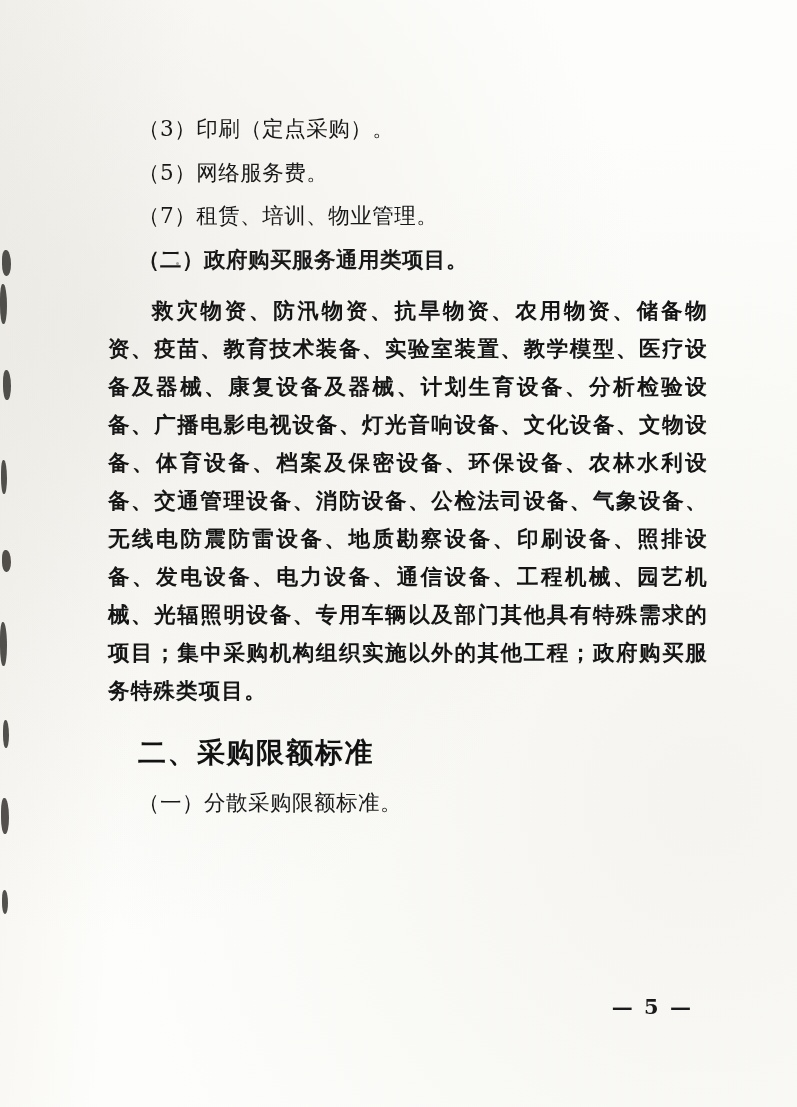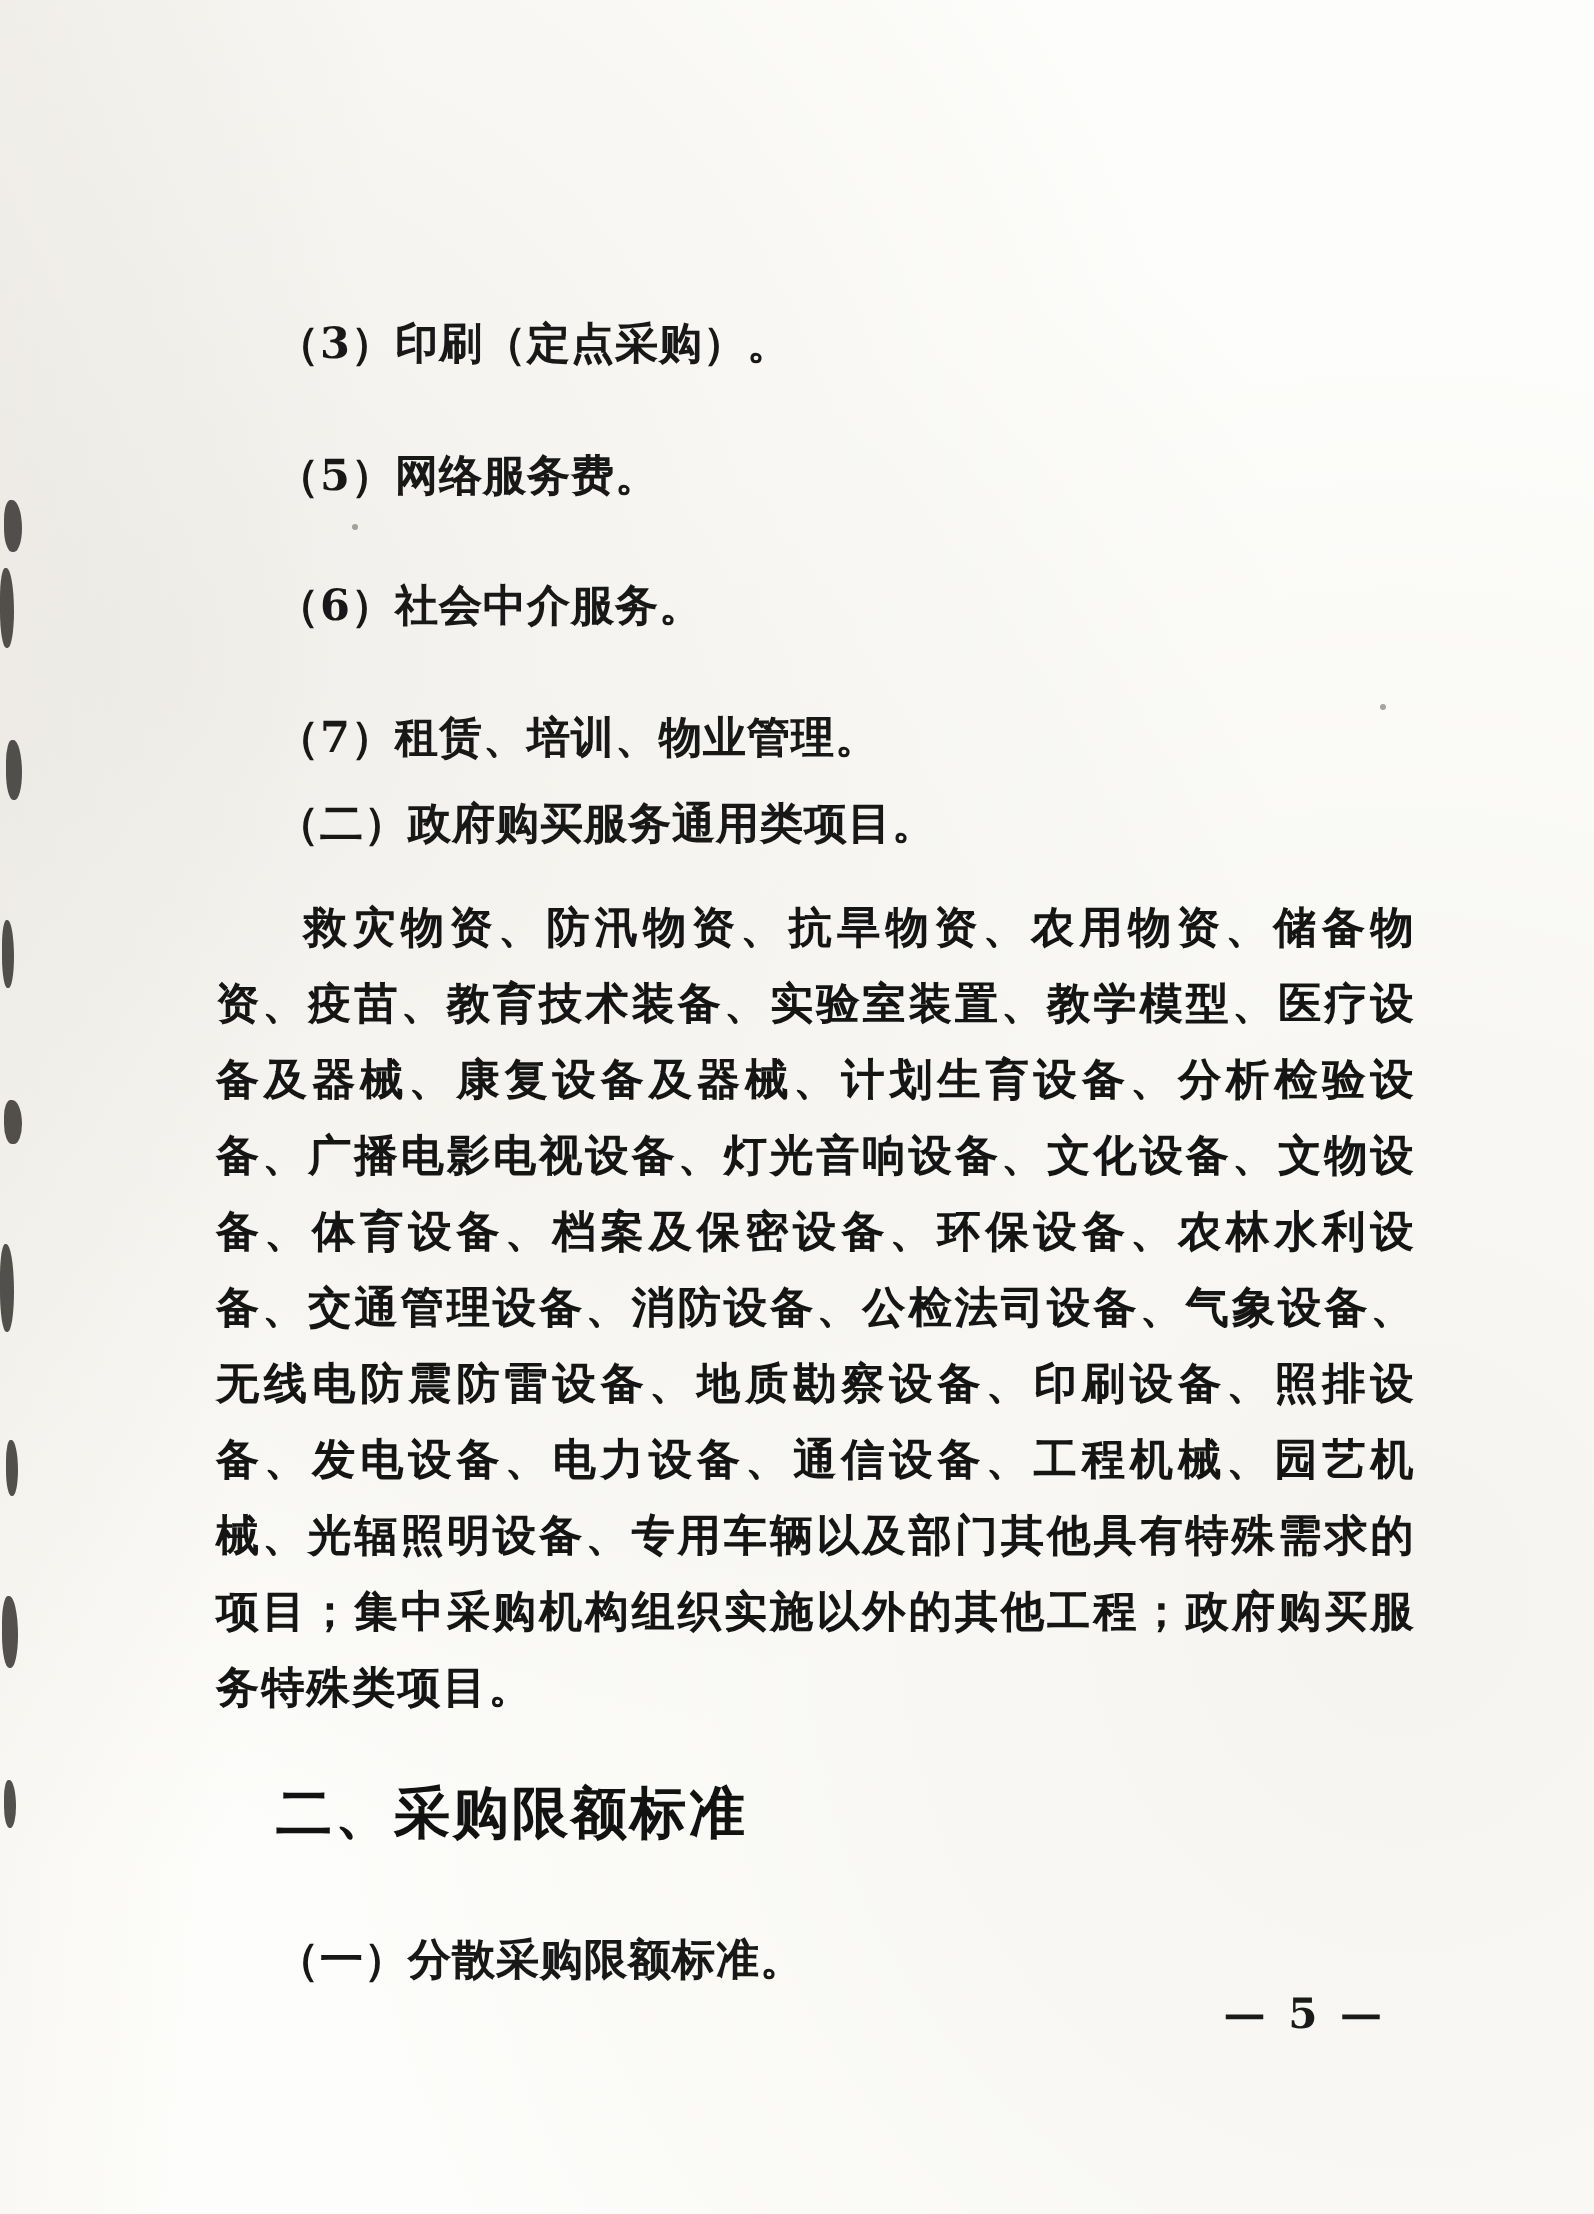--- a/index.html
+++ b/index.html
@@ -54,22 +54,21 @@
     color: #181818;
     font-size: 21.5px;
     line-height: 1.0;
     letter-spacing: 0.5px;
     margin: 0;
     white-space: pre;
   }
   .item {
     margin-bottom: 22px;
     padding-left: 30px;
-    font-weight: 700;
-    margin-top: 44px;
+    font-weight: 400;
   }
   .item.tight { margin-bottom: 21px; }
   .subhead {
     margin-top: 2px;
     margin-bottom: 22px;
     padding-left: 30px;
     font-weight: 700;
   }
   .para {
     margin: 0;
@@ -127,21 +126,20 @@
     <span style="left:2px; top:640px; width:6px; height:24px;"></span>
   </div>
 
   <div class="stamp-dot" style="left:690px; top:352px;"></div>
   <div class="stamp-dot" style="left:176px; top:262px;"></div>
 
   <div class="content">
 
     <p class="line item">（3）印刷（定点采购）。</p>
     <p class="line item">（5）网络服务费。</p>
-    <p class="line item">（6）社会中介服务。</p>
     <p class="line item">（7）租赁、培训、物业管理。</p>
 
     <p class="line subhead">（二）政府购买服务通用类项目。</p>
 
     <p class="para block">救灾物资、防汛物资、抗旱物资、农用物资、储备物资、疫苗、教育技术装备、实验室装置、教学模型、医疗设备及器械、康复设备及器械、计划生育设备、分析检验设备、广播电影电视设备、灯光音响设备、文化设备、文物设备、体育设备、档案及保密设备、环保设备、农林水利设备、交通管理设备、消防设备、公检法司设备、气象设备、无线电防震防雷设备、地质勘察设备、印刷设备、照排设备、发电设备、电力设备、通信设备、工程机械、园艺机械、光辐照明设备、专用车辆以及部门其他具有特殊需求的项目；集中采购机构组织实施以外的其他工程；政府购买服务特殊类项目。</p>
 
 
     <div class="gap-sm"></div>
 
     <p class="heading">二、采购限额标准</p>

